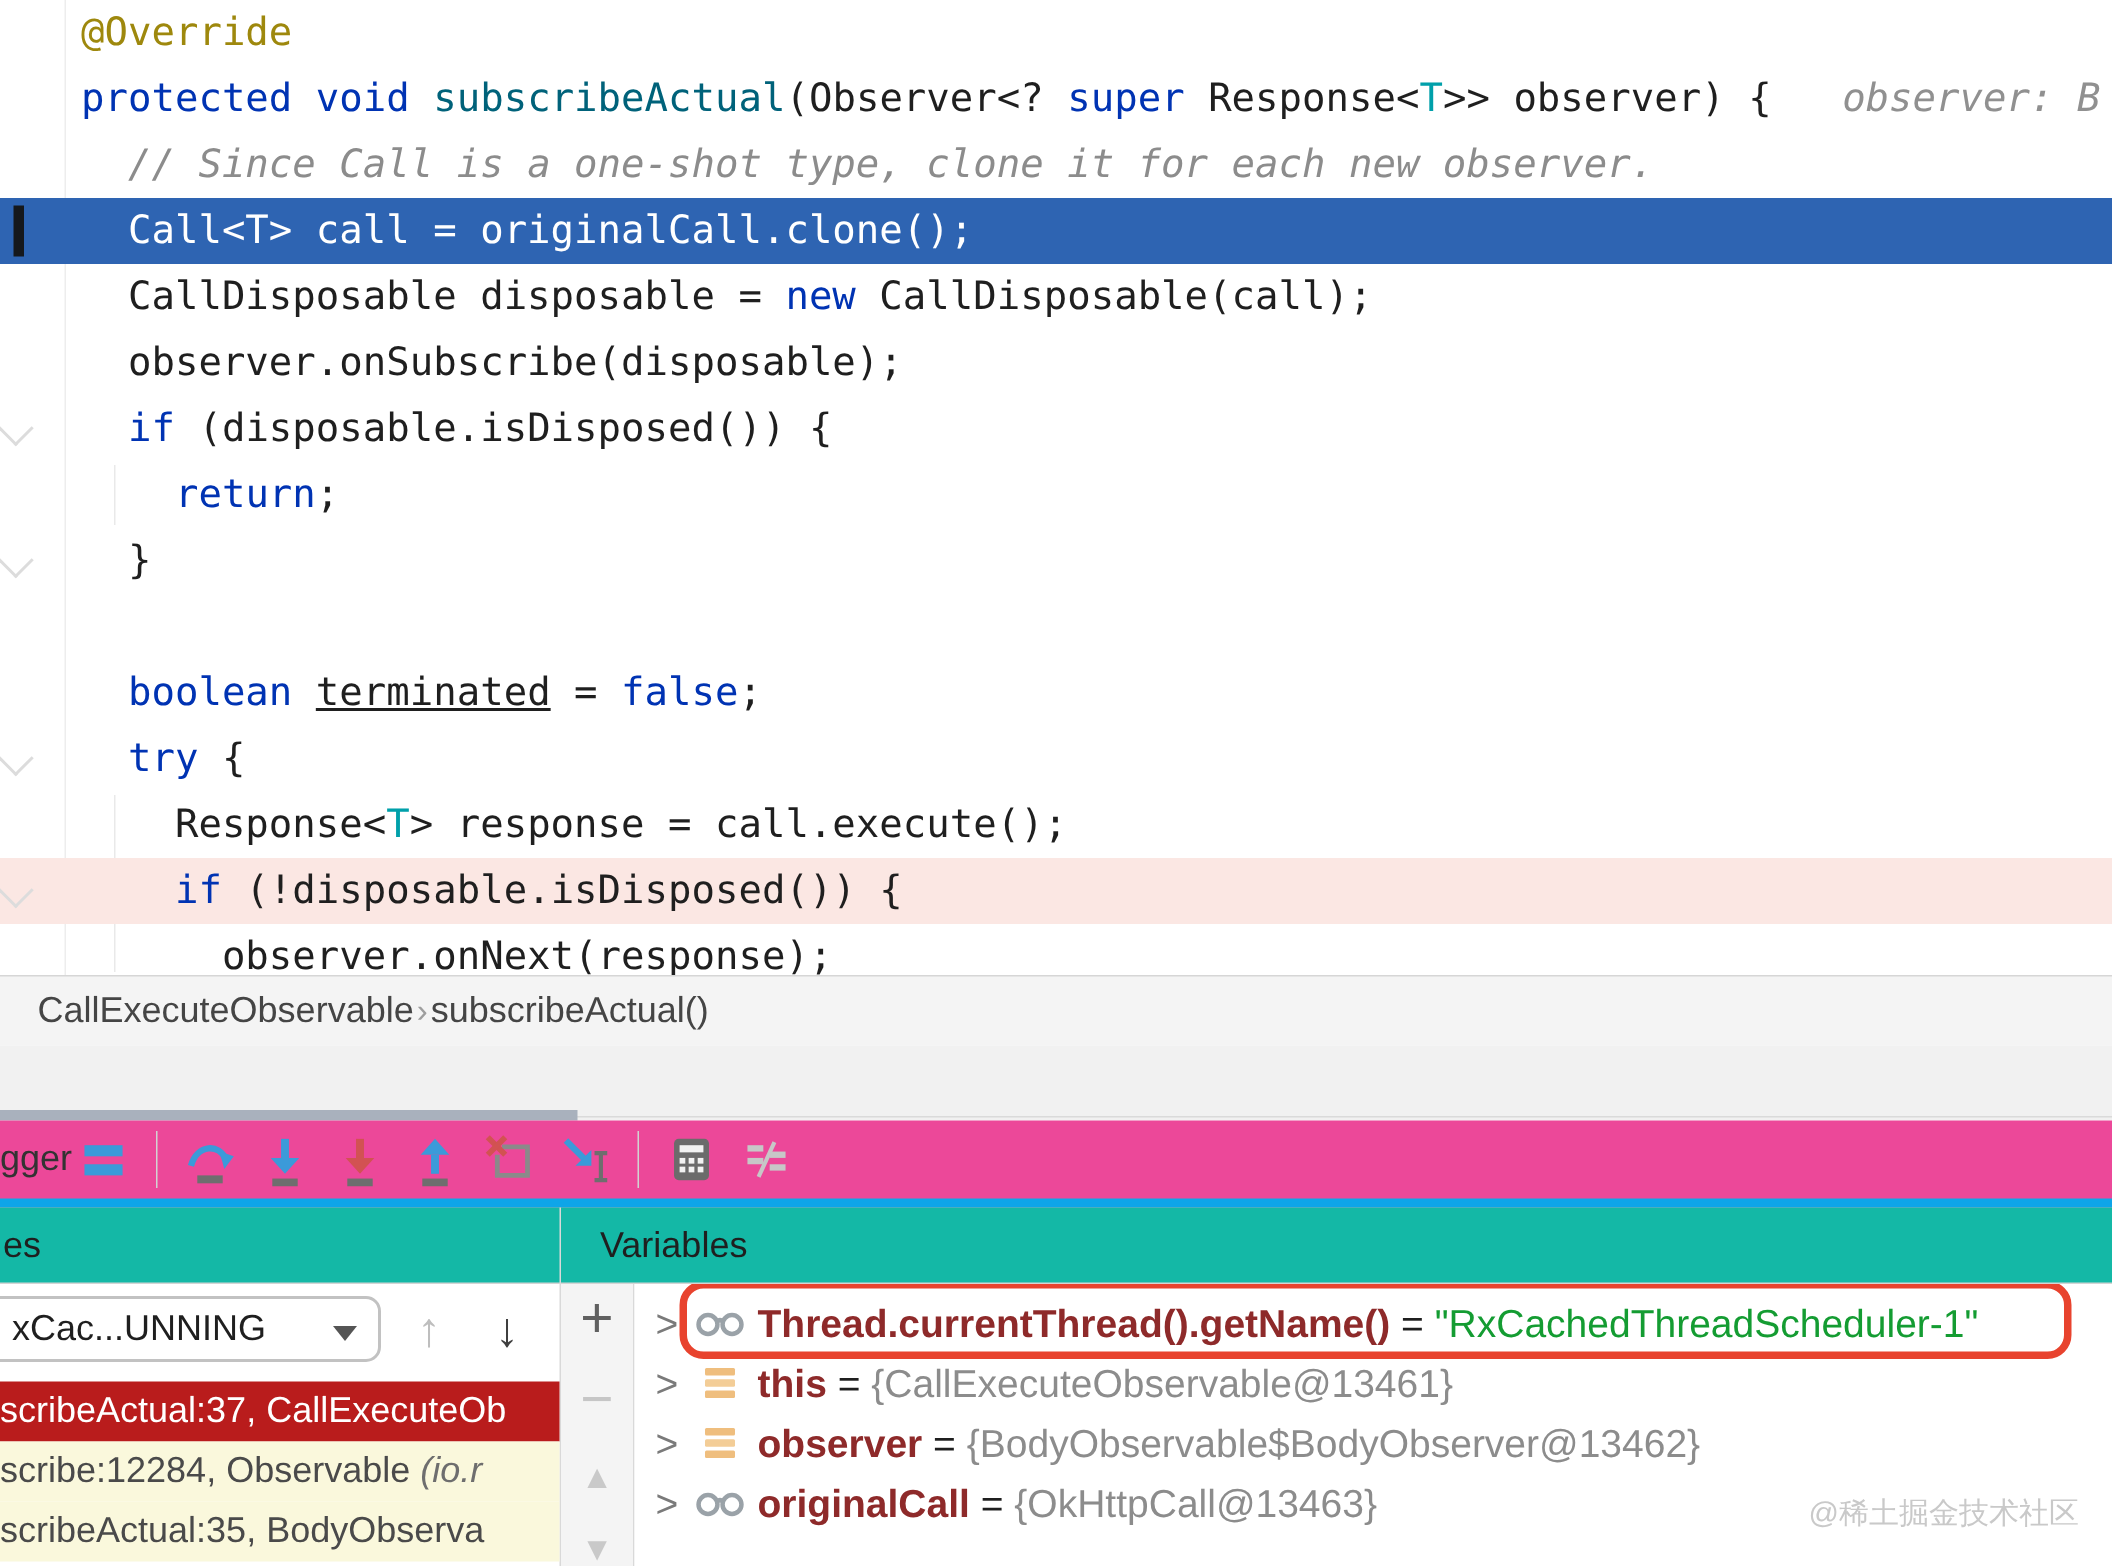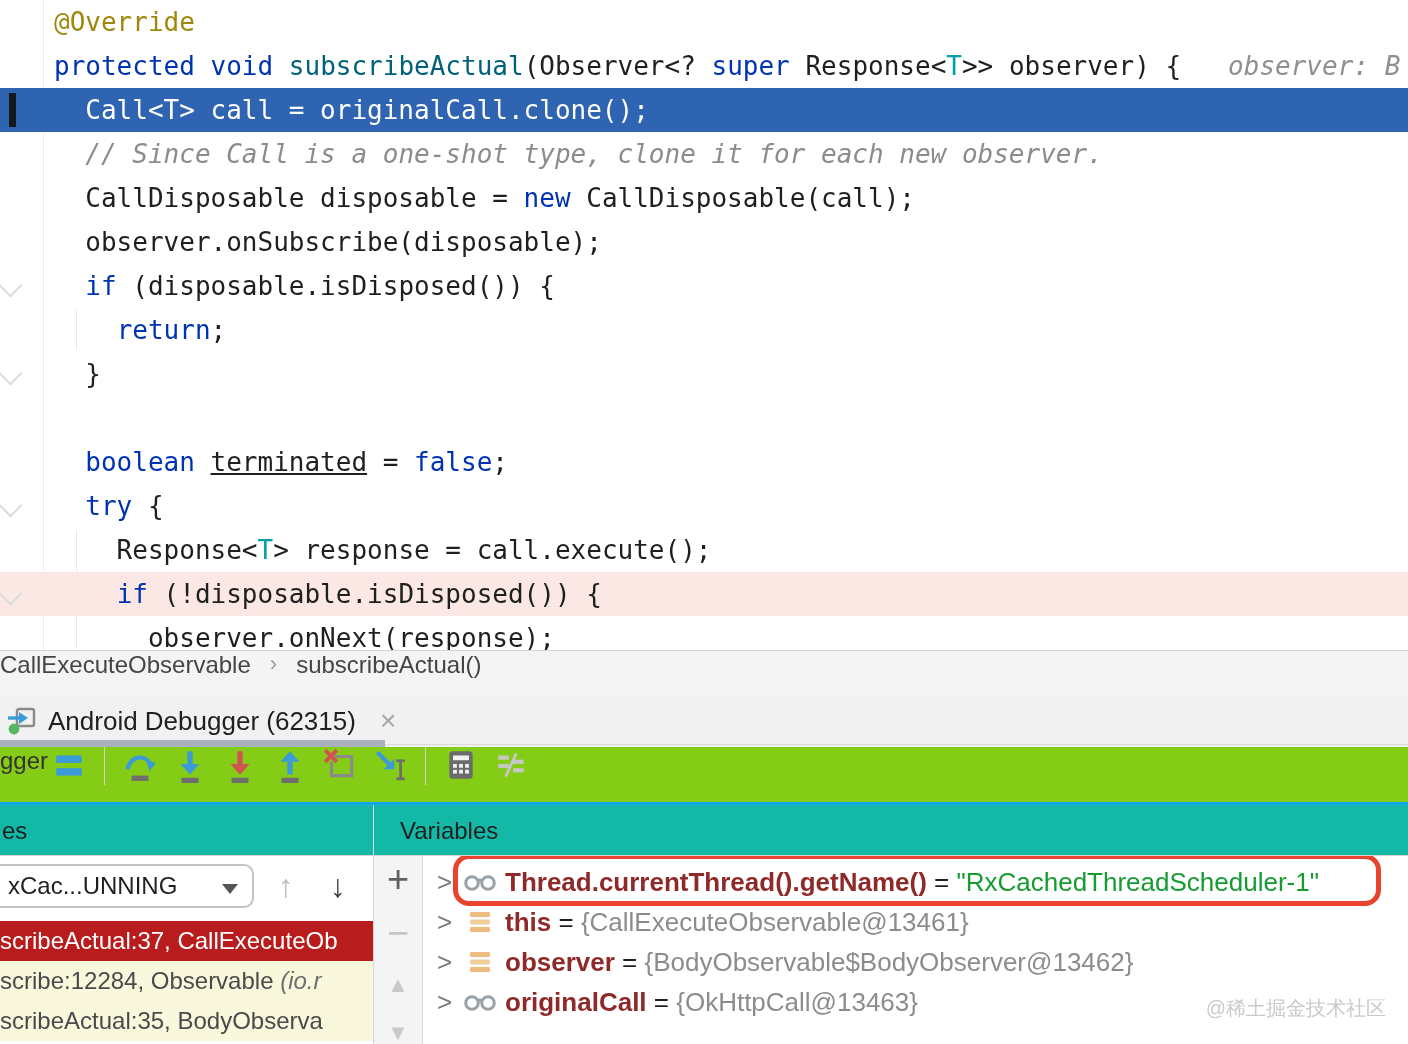--- a/index.html
+++ b/index.html
@@ -17,35 +17,35 @@
   .code-line.bp{background:#FBE7E3;}
   .fold{position:absolute;left:2px;width:15px;height:15px;border-right:2px solid #DCDCDC;border-bottom:2px solid #DCDCDC;transform:rotate(45deg);}
   .tk-kw{color:#0033B3}.tk-method{color:#00627A}.tk-ann{color:#9E880D}
   .tk-comment{color:#8C8C8C;font-style:italic}.tk-typeparam{color:#00A0AA}
   .tk-plain{color:#1f1f1f}.tk-white{color:#fff}
   .tk-underline{color:#1f1f1f;text-decoration:underline}
   .tk-hint{color:#909090;font-style:italic}
 
   
   #breadcrumb{position:absolute;left:0;top:650px;width:1408px;height:47px;background:#F4F4F4;
-    border-top:1px solid #D6D6D6;box-sizing:border-box;display:flex;
-    font-size:24px;color:#454545;gap:19px;}
+    border-top:1px solid #D6D6D6;box-sizing:border-box;display:flex;align-items:center;
+    padding-left:25px;font-size:24px;color:#454545;gap:2px;}
   .crumb-sep{color:#9E9E9E;font-size:22px;}
 
   
   #tabbar{position:absolute;left:0;top:697px;width:1408px;height:50px;background:#F1F1F1;}
   #tabbar .thinline{position:absolute;left:0;bottom:2px;width:1408px;height:1px;background:#DADADA;}
   #tab-underline{position:absolute;left:0;bottom:0;width:385px;height:7px;background:#A9B1BD;}
   #debug-tab{position:absolute;left:6px;top:4px;height:40px;display:flex;align-items:center;gap:10px;}
   #debug-tab .tab-label{font-size:26px;color:#1f1f1f;}
   #debug-tab .tab-close{font-size:28px;color:#A6A6A6;margin-left:14px;line-height:1;}
 
   
-  #toolbar{position:absolute;left:0;top:747px;width:1408px;height:58px;background:#84cc16;
-    border-bottom:3px solid #0ea5e9;box-sizing:border-box;display:flex;align-items:flex-start;}
+  #toolbar{position:absolute;left:0;top:747px;width:1408px;height:58px;background:#ec4899;
+    border-bottom:6px solid #0ea5e9;box-sizing:border-box;display:flex;align-items:center;}
   #toolbar .partial{font-size:24px;color:#333;width:44px;flex:none;}
   .tbtn{width:36px;height:36px;flex:none;display:flex;align-items:center;justify-content:center;margin:0 7px;}
   .tsep{width:1px;height:38px;background:#D2D2D2;margin:0 10px;flex:none;}
 
   
   #panel-headers{position:absolute;left:0;top:805px;width:1408px;height:51px;background:#14b8a6;
     border-bottom:1px solid #D4D4D4;box-sizing:border-box;font-size:24px;color:#1f1f1f;}
   #frames-header{position:absolute;left:2px;top:12px;}
   #vars-header{position:absolute;left:400px;top:12px;}
   #panel-headers .hsep{position:absolute;left:373px;top:0;width:1px;height:51px;background:#D9D9D9;}
@@ -91,22 +91,22 @@
 <body>
 <div id="screen">
 
   <div id="editor">
     <div class="gutter-line"></div>
     <div class="iguide" style="left:76px;top:310px;height:40px;"></div>
     <div class="iguide" style="left:76px;top:530px;height:118px;"></div>
 
     <div class="code-line"><span class="tk-ann">@Override</span></div>
     <div class="code-line"><span class="tk-kw">protected</span><span class="tk-plain"> </span><span class="tk-kw">void</span><span class="tk-plain"> </span><span class="tk-method">subscribeActual</span><span class="tk-plain">(Observer&lt;? </span><span class="tk-kw">super</span><span class="tk-plain"> Response&lt;</span><span class="tk-typeparam">T</span><span class="tk-plain">&gt;&gt; observer) {</span><span class="tk-plain">   </span><span class="tk-hint">observer: B</span></div>
+    <div class="code-line"><span class="tk-plain">  </span><span class="tk-comment">// Since Call is a one-shot type, clone it for each new observer.</span></div>
     <div class="code-line exec"><span class="tk-white">  Call&lt;T&gt; call = originalCall.clone();</span></div>
-    <div class="code-line"><span class="tk-plain">  </span><span class="tk-comment">// Since Call is a one-shot type, clone it for each new observer.</span></div>
     <div class="code-line"><span class="tk-plain">  CallDisposable disposable = </span><span class="tk-kw">new</span><span class="tk-plain"> CallDisposable(call);</span></div>
     <div class="code-line"><span class="tk-plain">  observer.onSubscribe(disposable);</span></div>
     <div class="code-line"><span class="tk-plain">  </span><span class="tk-kw">if</span><span class="tk-plain"> (disposable.isDisposed()) {</span></div>
     <div class="code-line"><span class="tk-plain">    </span><span class="tk-kw">return</span><span class="tk-plain">;</span></div>
     <div class="code-line"><span class="tk-plain">  }</span></div>
     <div class="code-line"></div>
     <div class="code-line"><span class="tk-plain">  </span><span class="tk-kw">boolean</span><span class="tk-plain"> </span><span class="tk-underline">terminated</span><span class="tk-plain"> = </span><span class="tk-kw">false</span><span class="tk-plain">;</span></div>
     <div class="code-line"><span class="tk-plain">  </span><span class="tk-kw">try</span><span class="tk-plain"> {</span></div>
     <div class="code-line"><span class="tk-plain">    Response&lt;</span><span class="tk-typeparam">T</span><span class="tk-plain">&gt; response = call.execute();</span></div>
     <div class="code-line bp"><span class="tk-plain">    </span><span class="tk-kw">if</span><span class="tk-plain"> (!disposable.isDisposed()) {</span></div>
@@ -119,30 +119,20 @@
   </div>
 
   <div id="breadcrumb">
     <span>CallExecuteObservable</span>
     <span class="crumb-sep">›</span>
     <span>subscribeActual()</span>
   </div>
 
   <div id="tabbar">
     <div class="thinline"></div>
-    <div id="debug-tab">
-      <svg width="32" height="32" viewBox="0 0 32 32">
-        <rect x="11" y="4" width="17" height="17" rx="2" fill="none" stroke="#8A8A8A" stroke-width="2.4"></rect>
-        <line x1="2" y1="13" x2="16" y2="13" stroke="#3B9AD9" stroke-width="3.4"></line>
-        <polygon points="13,7 22,13 13,19" fill="#3B9AD9"></polygon>
-        <circle cx="8" cy="24" r="5.4" fill="#55B763"></circle>
-      </svg>
-      <span class="tab-label">Android Debugger (62315)</span>
-      <span class="tab-close">×</span>
-    </div>
     <div id="tab-underline"></div>
   </div>
 
   <div id="toolbar">
     <span class="partial">gger</span>
 
     <span class="tbtn">
       <svg width="36" height="36" viewBox="0 0 34 34">
         <rect x="5" y="8" width="24" height="7" fill="#3B9AD9"></rect>
         <rect x="5" y="20" width="24" height="7" fill="#3B9AD9"></rect>

